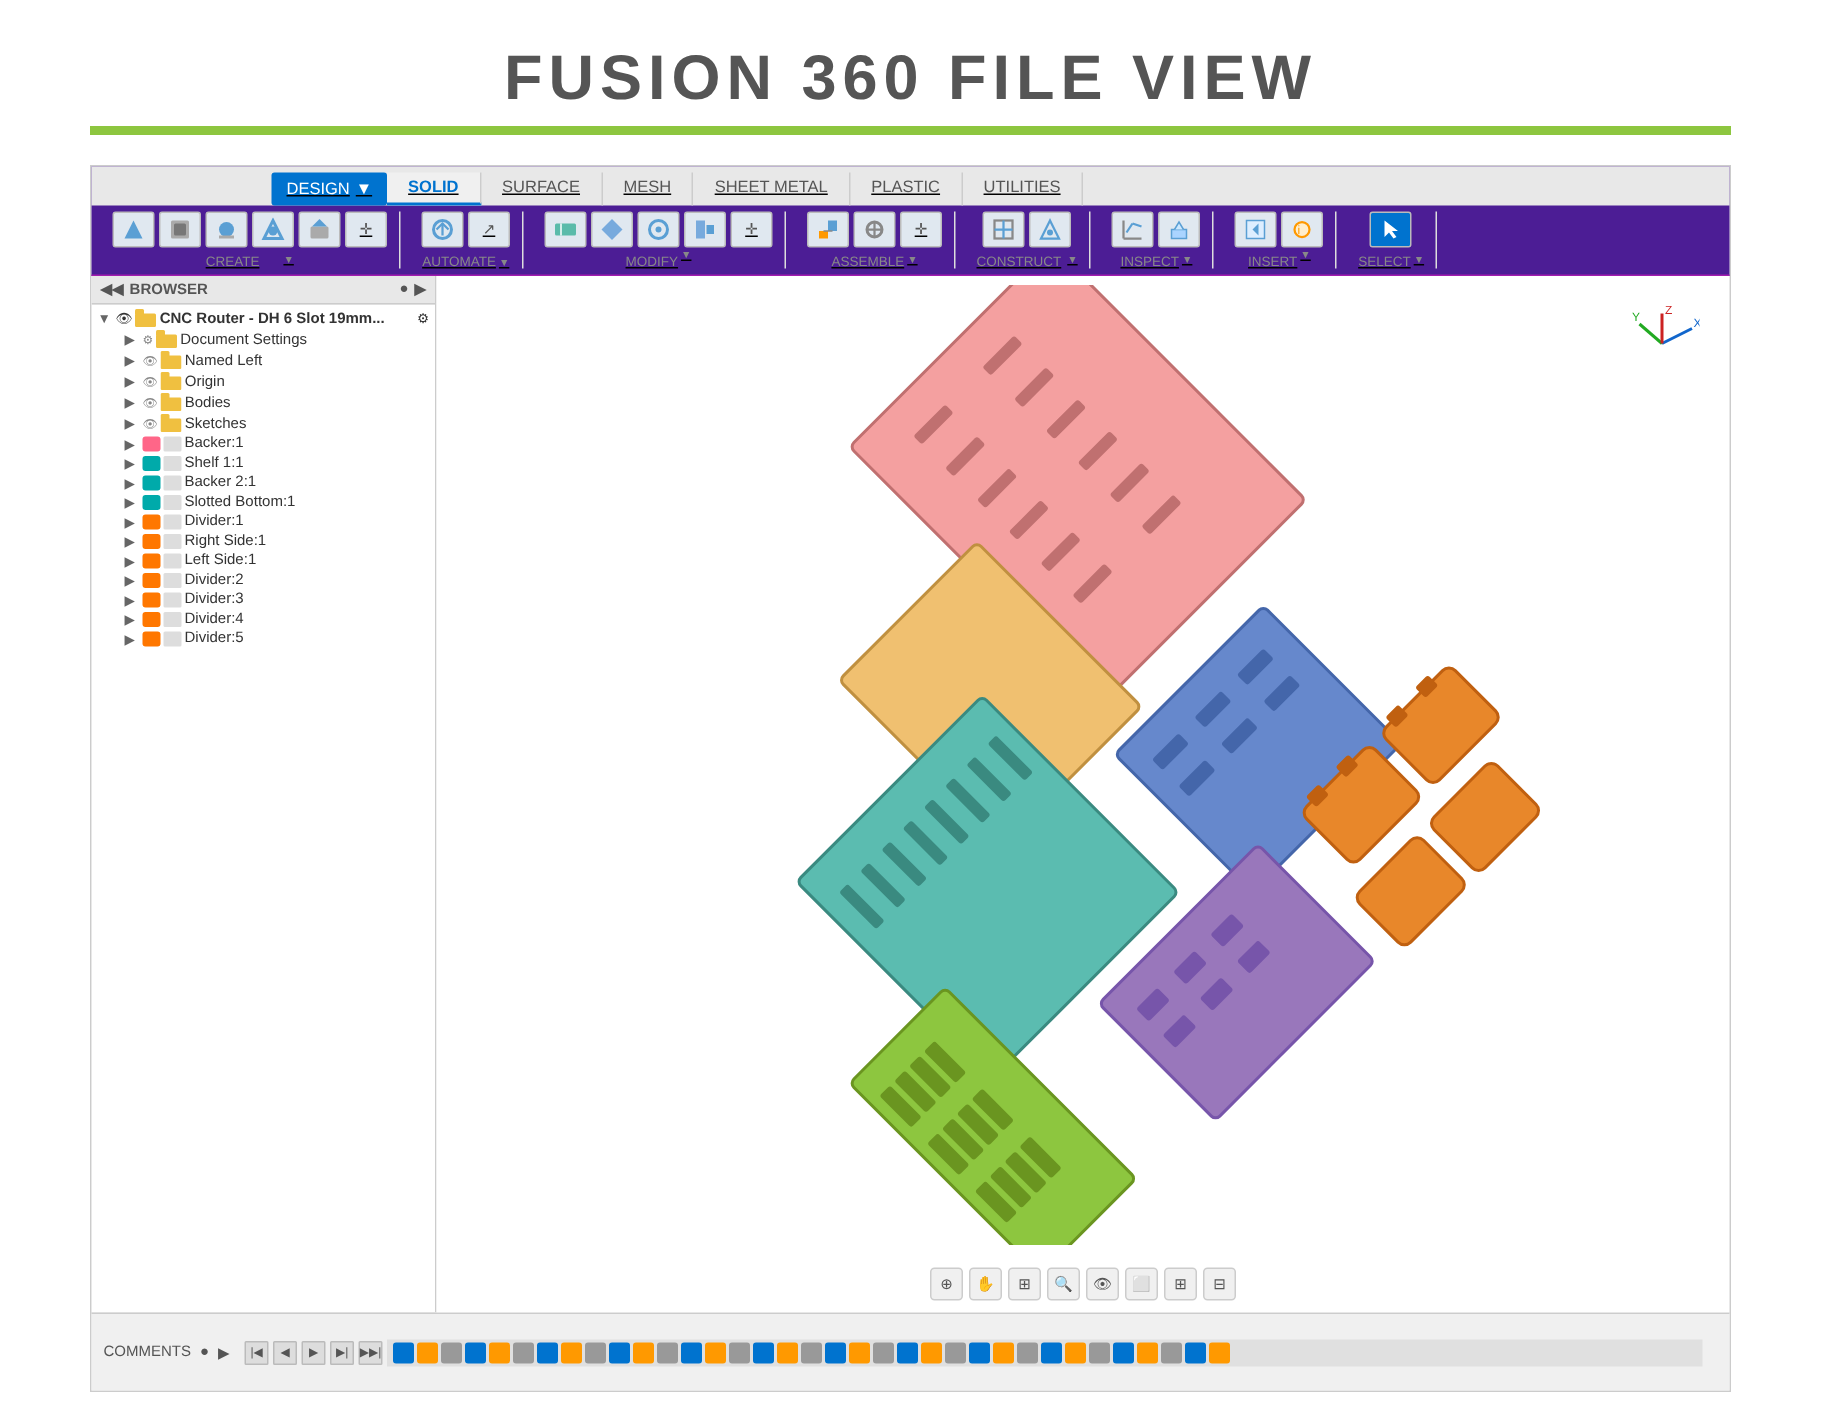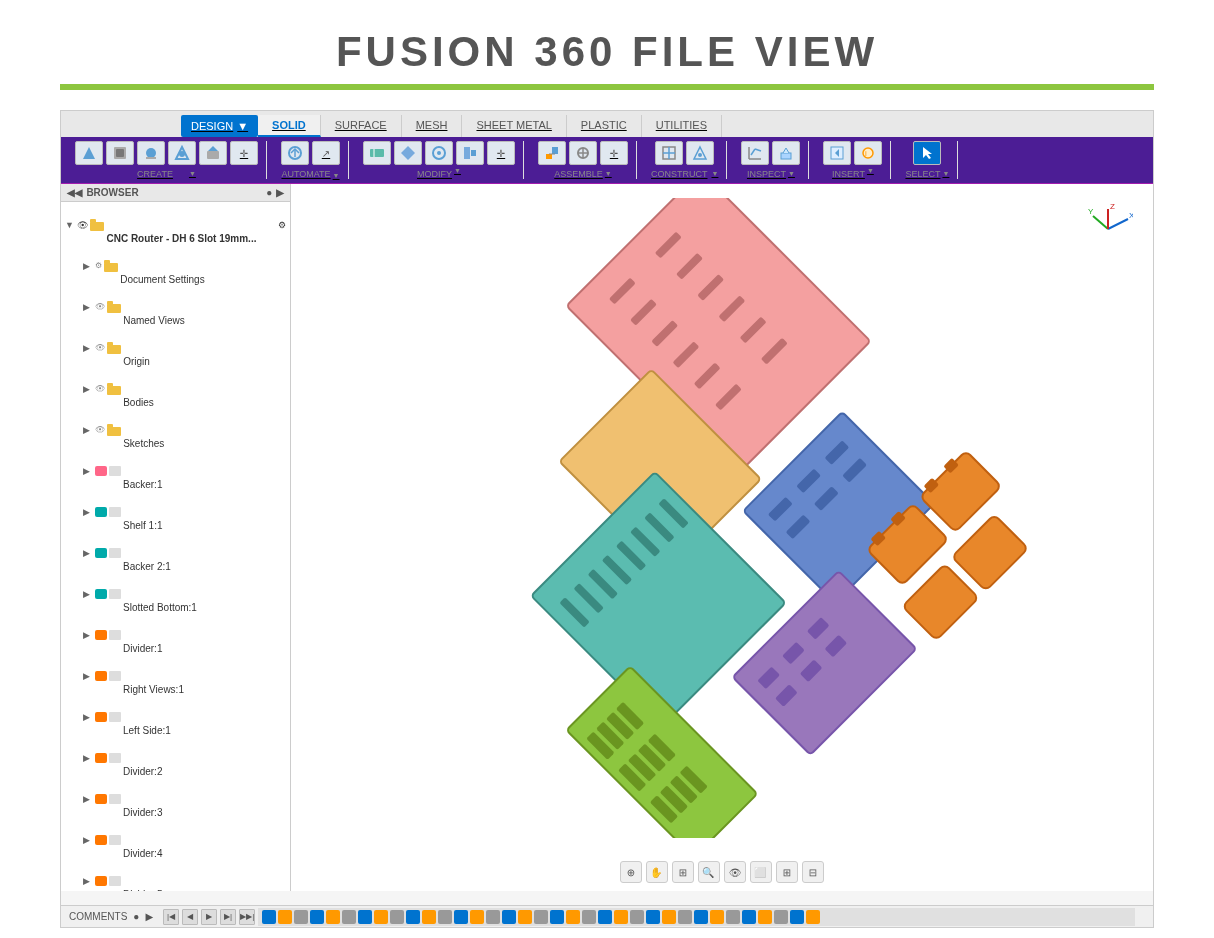--- a/index.html
+++ b/index.html
@@ -154,21 +154,21 @@
     .tree-item {
       display: flex;
       align-items: center;
       padding: 1px 4px;
       font-size: 10px;
       color: #333;
       cursor: pointer;
       gap: 2px;
     }
     .tree-expand { font-size: 9px; color: #666; width: 10px; }
-    .tree-label { flex: 1; white-space: nowrap; overflow: hidden; text-overflow: ellipsis; margin-top: 28px; }
+    .tree-label { flex: 1; white-space: nowrap; overflow: hidden; text-overflow: ellipsis; }
 
     
     #viewport {
       flex: 1;
       background: #fff;
       position: relative;
       overflow: hidden;
     }
 
     
@@ -177,26 +177,25 @@
       top: 0; left: 0; right: 0; bottom: 40px;
       display: flex;
       align-items: center;
       justify-content: center;
     }
 
     
     #bottom-bar {
       background: #f0f0f0;
       border-top: 1px solid #ccc;
-      height: 22px;
+      height: 52px;
       display: flex;
       align-items: center;
       justify-content: space-between;
       padding: 0 8px;
-      margin-top: 14px;
     }
     #comments-section {
       display: flex;
       align-items: center;
       gap: 6px;
       font-size: 10px;
       color: #555;
     }
     .tl-btn {
       width: 16px;
@@ -530,21 +529,21 @@
         </div>
 
         <div class="tree-item">
           <span style="width:16px"></span>
           <span class="tree-expand">▶</span>
           <span style="font-size:8px;color:#888;">👁</span>
           <svg width="14" height="12" viewBox="0 0 14 12">
               <rect x="0" y="3" width="14" height="9" fill="#f0c040" rx="1"></rect>
               <rect x="0" y="0" width="6" height="4" fill="#f0c040" rx="1"></rect>
             </svg>
-          <span class="tree-label">Named Views</span>
+          <span class="tree-label">Named Left</span>
         </div>
 
         <div class="tree-item">
           <span style="width:16px"></span>
           <span class="tree-expand">▶</span>
           <span style="font-size:8px;color:#888;">👁</span>
           <svg width="14" height="12" viewBox="0 0 14 12">
               <rect x="0" y="3" width="14" height="9" fill="#f0c040" rx="1"></rect>
               <rect x="0" y="0" width="6" height="4" fill="#f0c040" rx="1"></rect>
             </svg>
@@ -606,21 +605,21 @@
           <span class="tree-expand">▶</span>
           <span style="display:inline-block;width:12px;height:10px;background:#ff7700;border-radius:2px;"></span>
           <span style="display:inline-block;width:12px;height:10px;background:#ddd;border-radius:1px;"></span>
           <span class="tree-label">Divider:1</span>
         </div>
         <div class="tree-item">
           <span style="width:16px"></span>
           <span class="tree-expand">▶</span>
           <span style="display:inline-block;width:12px;height:10px;background:#ff7700;border-radius:2px;"></span>
           <span style="display:inline-block;width:12px;height:10px;background:#ddd;border-radius:1px;"></span>
-          <span class="tree-label">Right Views:1</span>
+          <span class="tree-label">Right Side:1</span>
         </div>
         <div class="tree-item">
           <span style="width:16px"></span>
           <span class="tree-expand">▶</span>
           <span style="display:inline-block;width:12px;height:10px;background:#ff7700;border-radius:2px;"></span>
           <span style="display:inline-block;width:12px;height:10px;background:#ddd;border-radius:1px;"></span>
           <span class="tree-label">Left Side:1</span>
         </div>
         <div class="tree-item">
           <span style="width:16px"></span>

